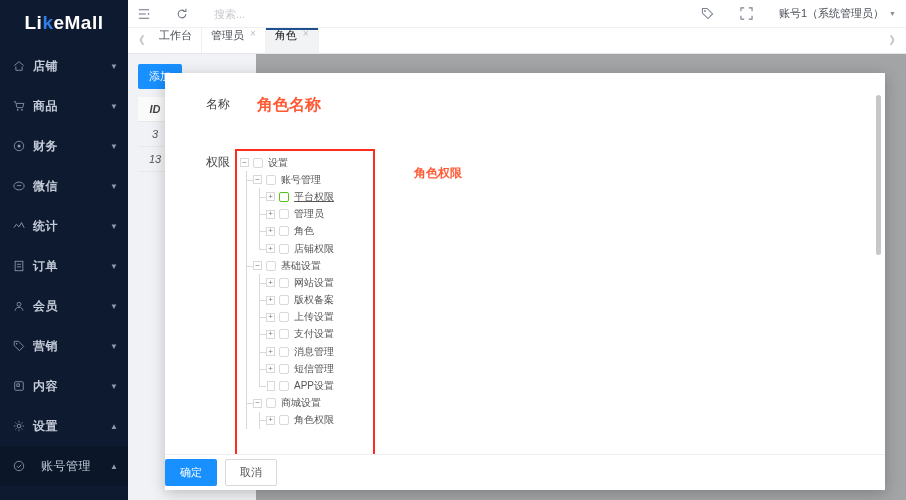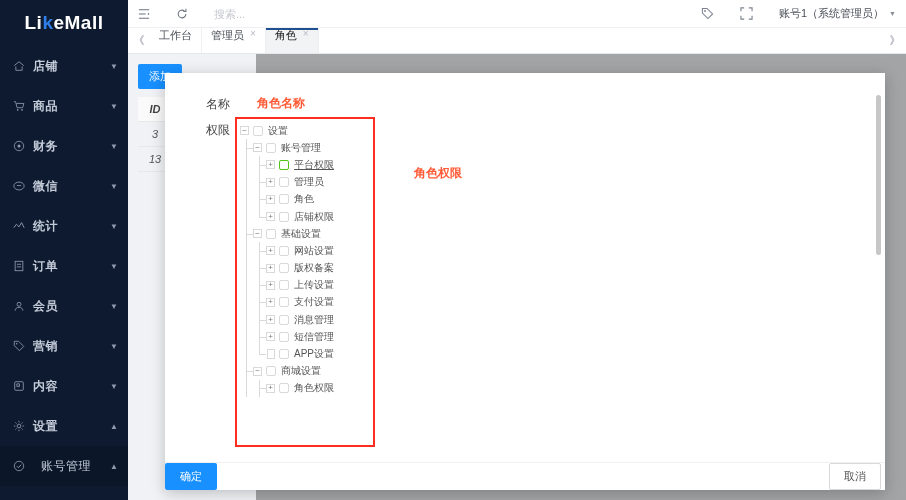--- a/index.html
+++ b/index.html
@@ -97,26 +97,26 @@
   .form-row { display: flex; padding: 0 14px; }
   .form-label { width: 56px; text-align: right; font-size: 12px; color: #444;
     padding-right: 5px; padding-top: 5px; flex: 0 0 56px; }
   #name-wrap { border: 2px solid #ff2d1f; padding: 0; }
   #name-input {
     width: 156px; height: 24px; border: 1px solid #d9d9d9; border-radius: 2px;
     padding: 0 8px; font-size: 11px; color: #333; outline: none;
     font-family: "Liberation Sans", sans-serif;
   }
   #name-input::placeholder { color: #bfbfbf; }
-  .annot { color: #ff5a36; font-size: 12px; font-weight: bold; margin-left: 22px; padding-top: 4px; }
+  .annot { color: #ff5a36; font-size: 16px; font-weight: bold; margin-left: 22px; padding-top: 4px; }
   .annot2 { color: #ff5a36; font-size: 12px; font-weight: bold; position: absolute;
     left: 249px; top: 92px; }
 
   
-  #perm-row { display: flex; padding: 0 14px; margin-top: 4px; }
+  #perm-row { display: flex; padding: 0 14px; margin-top: 33px; }
   #tree-box { border: 2px solid #ff2d1f; width: 140px; height: 330px; overflow: hidden; padding: 3px 0 0 3px; }
   .tnode { display: flex; align-items: center; height: 17.2px; font-size: 10px; color: #555; white-space: nowrap; }
   .tnode .tspace { width: 13px; flex: 0 0 13px; height: 100%; position: relative; }
   .tnode .tspace::before {
     content: ''; position: absolute; left: 6px; top: 0; bottom: 0; width: 1px; background: #d9d9d9;
   }
   .tnode .tspace.last::before { bottom: 50%; }
   .tnode .tspace.elbow::after {
     content: ''; position: absolute; left: 6px; top: 50%; width: 7px; height: 1px; background: #d9d9d9;
   }
@@ -135,22 +135,22 @@
   }
   .cbx.hl { border-color: #52c41a; }
   .tlabel { cursor: pointer; }
   .tlabel.ul { text-decoration: underline; }
 
   #tree-scroll {
     position: absolute; right: 4px; top: 22px; width: 5px; height: 160px;
     background: #c7c7c7; border-radius: 3px;
   }
   #modal-foot {
-    height: 28px; border-top: 1px solid #f0f0f0; display: flex; align-items: center;
-    justify-content: space-between; padding-right: 4px; gap: 8px;
+    height: 36px; border-top: 1px solid #f0f0f0; display: flex; align-items: center;
+    justify-content: flex-start; padding-right: 26px; gap: 8px;
   }
   .mbtn { font-size: 11px; padding: 5px 14px; border-radius: 2px; cursor: pointer; border: 1px solid transparent; }
   .mbtn.primary { background: #1890ff; color: #fff; }
   .mbtn.ghost { background: #fff; color: #555; border-color: #d9d9d9; }
 </style>
 </head>
 <body>
 
 <div id="app">
 

